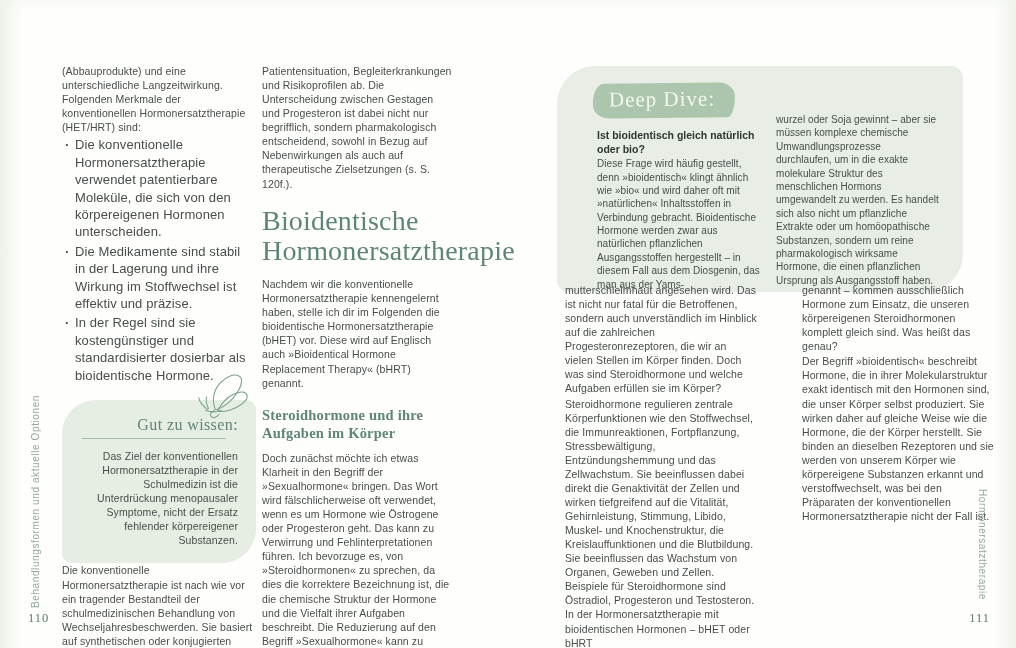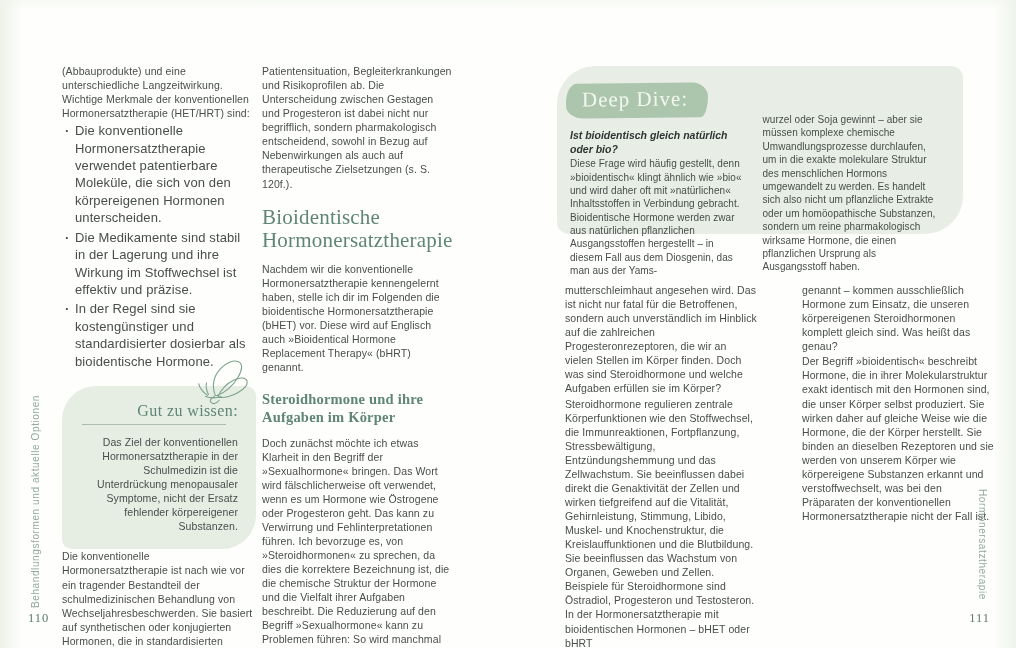--- a/index.html
+++ b/index.html
@@ -23,21 +23,21 @@
   ul.bullets{list-style:none;margin:2px 0 0 0;padding:0;}
   ul.bullets li{
     position:relative;padding-left:11px;margin:2px;
     font-size:13px;line-height:1.34;letter-spacing:0.1px;color:#474e4b;
   }
   ul.bullets li::before{
     content:"·";position:absolute;left:1px;top:0;color:#474e4b;font-weight:bold;
   }
   .main-heading{
     font-family:"Liberation Serif", serif;font-weight:400;
-    font-size:21px;line-height:1.1;color:#5e8577;margin:15px 0 10px 0;letter-spacing:0.2px;
+    font-size:28px;line-height:1.1;color:#5e8577;margin:15px 0 10px 0;letter-spacing:0.2px;
   }
   .sub-heading{
     font-family:"Liberation Serif", serif;font-weight:700;
     font-size:14.5px;line-height:1.25;color:#5e8577;margin:16px 0 9px 0;letter-spacing:0.2px;
   }
   .fazit-heading{
     font-family:"Liberation Serif", serif;font-weight:400;
     font-size:14.5px;color:#5e8577;margin:22px 0 9px 0;letter-spacing:0.3px;
   }
   
@@ -48,38 +48,38 @@
     text-align:right;
   }
   .info-box-title{
     font-family:"Liberation Serif", serif;font-weight:400;
     font-size:16px;color:#5e8577;margin:0 0 4px 0;letter-spacing:0.4px;
   }
   .info-box-rule{height:1px;background:#a9bfae;border:0;margin:0 0 10px 0;width:92%;}
   .butterfly{position:absolute;top:-34px;right:6px;width:58px;height:56px;}
   
   .deep-dive{
-    position:absolute;left:557px;top:66px;width:406px;height:168px;
+    position:absolute;left:557px;top:66px;width:406px;height:226px;
     background:#e8eee5;border-radius:38px 12px 38px 12px;
-    padding:15px 24px 0 13px;box-sizing:border-box;
+    padding:15px 24px 0 40px;box-sizing:border-box;
     display:flex;gap:16px;
   }
   .dd-col{width:50%;}
   .dd-brush{
     display:inline-block;background:#abc6ad;
     border-radius:14px 20px 10px 22px / 24px 18px 26px 16px;
     transform:rotate(-0.6deg);
     padding:4px 20px 6px 16px;margin:2px 0 10px -4px;
   }
   .dd-title{
     font-family:"Liberation Serif", serif;font-weight:400;
     font-size:21px;color:#f4f7ef;letter-spacing:1px;margin:0;white-space:nowrap;
   }
   .dd-question{
-    font-size:10.5px;font-weight:bold;color:#2e3532;line-height:1.34;margin:0 0 1px 0;font-style:italic;
+    font-size:10.5px;font-weight:bold;color:#2e3532;line-height:1.34;margin:0 0 1px 0;
   }
   .dd-body{font-size:10px;line-height:1.34;letter-spacing:0.05px;color:#474e4b;margin:0;}
   .dd-col2-pad{padding-top:32px;}
   
   .sidebar-text{
     position:absolute;font-size:10px;letter-spacing:0.6px;color:#92a99c;
   }
   .sidebar-left{
     left:30px;bottom:40px;
     writing-mode:vertical-rl;transform:rotate(180deg);
@@ -97,21 +97,21 @@
 </style>
 </head>
 <body>
 
 <div>
 
   <div class="sidebar-text sidebar-left">Behandlungsformen und aktuelle Optionen</div>
   <div class="pagenum pagenum-left">110</div>
 
   <div class="col" style="left:62px;top:64px;width:194px;">
-    <p class="body-text">(Abbauprodukte) und eine unterschiedliche Langzeitwirkung. Wichtige Merkmale der konventionellen Hormonersatztherapie (HET/HRT) sind:</p>
+    <p class="body-text">(Abbauprodukte) und eine unterschiedliche Langzeitwirkung. Folgenden Merkmale der konventionellen Hormonersatztherapie (HET/HRT) sind:</p>
     <ul class="bullets">
       <li>Die konventionelle Hormonersatztherapie verwendet patentierbare Moleküle, die sich von den körpereigenen Hormonen unterscheiden.</li>
       <li>Die Medikamente sind stabil in der Lagerung und ihre Wirkung im Stoffwechsel ist effektiv und präzise.</li>
       <li>In der Regel sind sie kostengünstiger und standardisierter dosierbar als bioidentische Hormone.</li>
     </ul>
 
     <div class="info-box">
       <svg class="butterfly" viewBox="0 0 60 58" fill="none" stroke="#7ba28b" stroke-width="1.1" stroke-linecap="round">
         <path d="M14 46 Q22 49 30 46"></path>
         <path d="M24 45 C16 22, 38 6, 48 10 C58 14, 44 38, 26 45 Z"></path>

